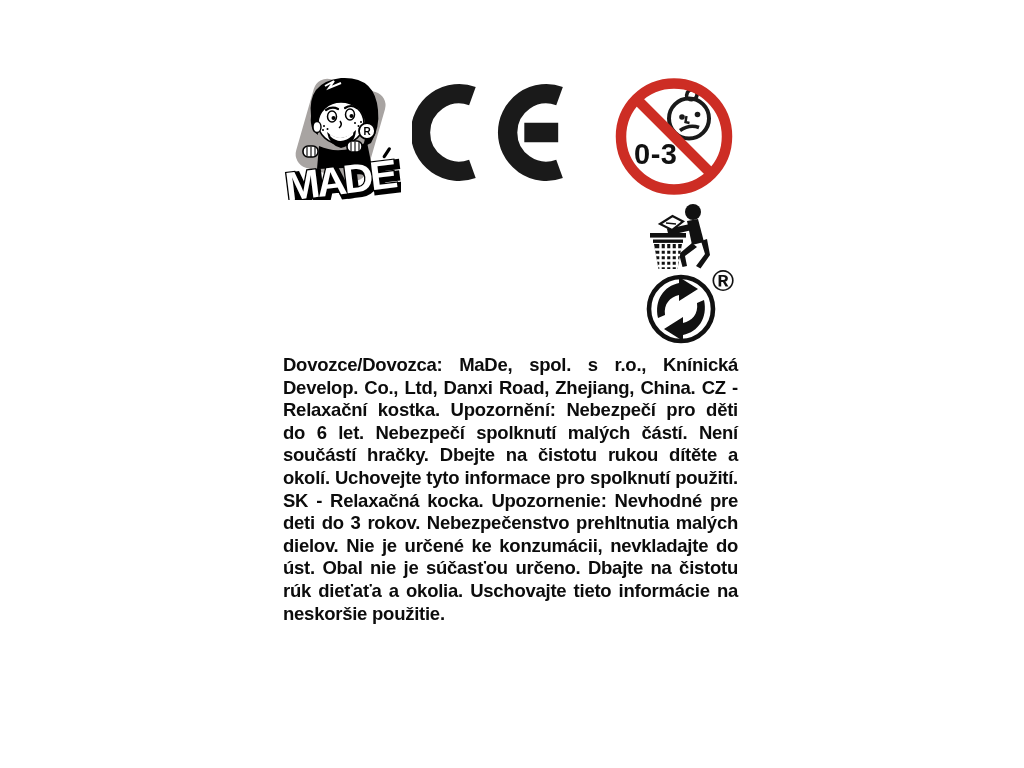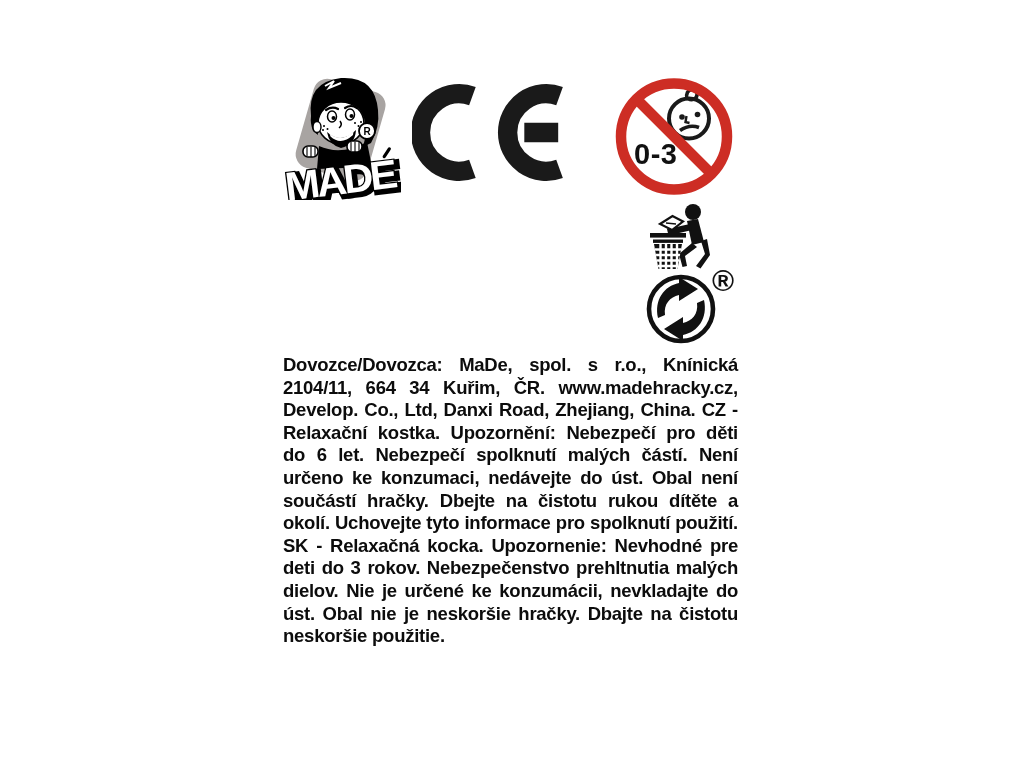--- a/index.html
+++ b/index.html
@@ -178,27 +178,26 @@
       <path d="M 12 44 C 8 26 18 12 33 9 L 33 3 L 52 15 L 33 27 L 33 21
                C 24 23 17.5 30 19 41 Z" fill="#111"></path>
       <path d="M 58 26 C 62 44 52 58 37 61 L 37 67 L 18 55 L 37 43 L 37 49
                C 46 47 52.5 40 51 29 Z" fill="#111"></path>
     </svg>
   </div>
   <div class="abs gd-reg">®</div>
 
   <div class="abs legal-text">
       <div class="line">Dovozce/Dovozca: MaDe, spol. s r.o., Knínická</div>
-      <div class="line">2104/11, 664 34 Kuřim, ČR. www.madehracky.cz,</div>
       <div class="line">Develop. Co., Ltd, Danxi Road, Zhejiang, China. CZ -</div>
       <div class="line">Relaxační kostka. Upozornění: Nebezpečí pro děti</div>
       <div class="line">do 6 let. Nebezpečí spolknutí malých částí. Není</div>
-      <div class="line">určeno ke konzumaci, nedávejte do úst. Obal není</div>
       <div class="line">součástí hračky. Dbejte na čistotu rukou dítěte a</div>
       <div class="line">okolí. Uchovejte tyto informace pro spolknutí použití.</div>
       <div class="line">SK - Relaxačná kocka. Upozornenie: Nevhodné pre</div>
       <div class="line">deti do 3 rokov. Nebezpečenstvo prehltnutia malých</div>
       <div class="line">dielov. Nie je určené ke konzumácii, nevkladajte do</div>
-      <div class="line">úst. Obal nie je neskoršie hračky. Dbajte na čistotu</div>
+      <div class="line">úst. Obal nie je súčasťou určeno. Dbajte na čistotu</div>
+      <div class="line">rúk dieťaťa a okolia. Uschovajte tieto informácie na</div>
       <div class="line last">neskoršie použitie.</div>
     </div>
 
 </div>
 
 </body></html>

